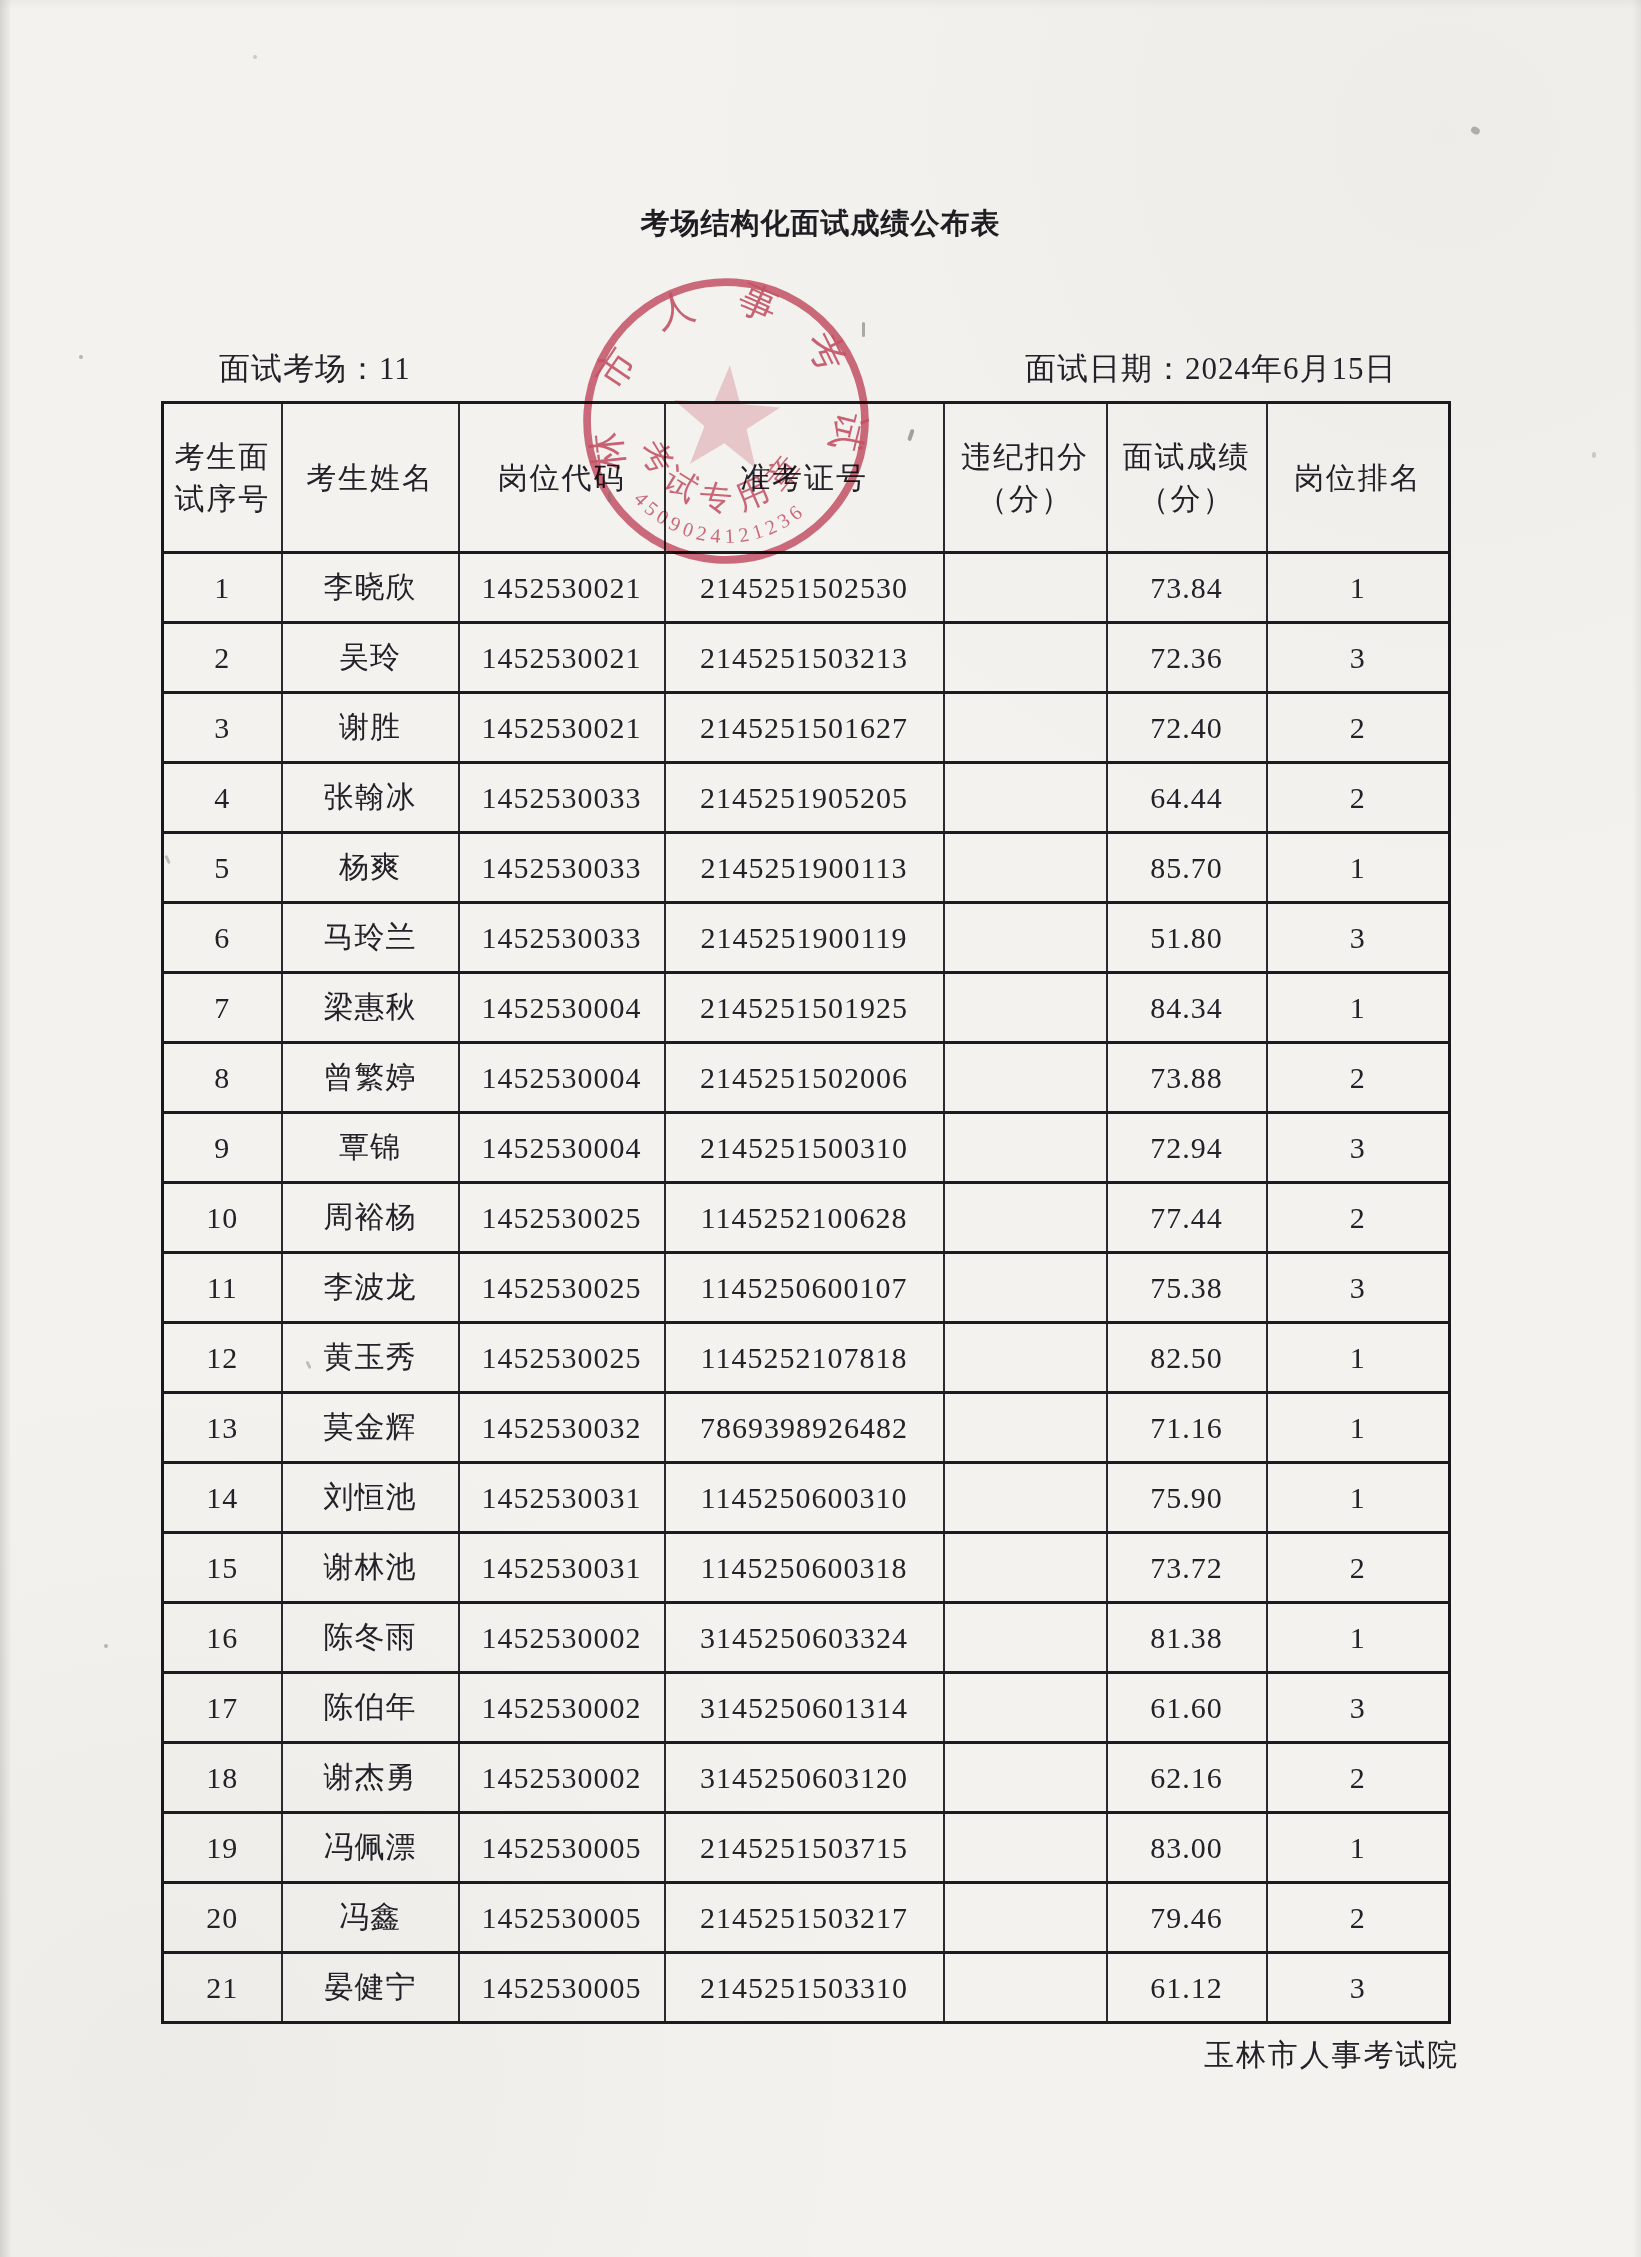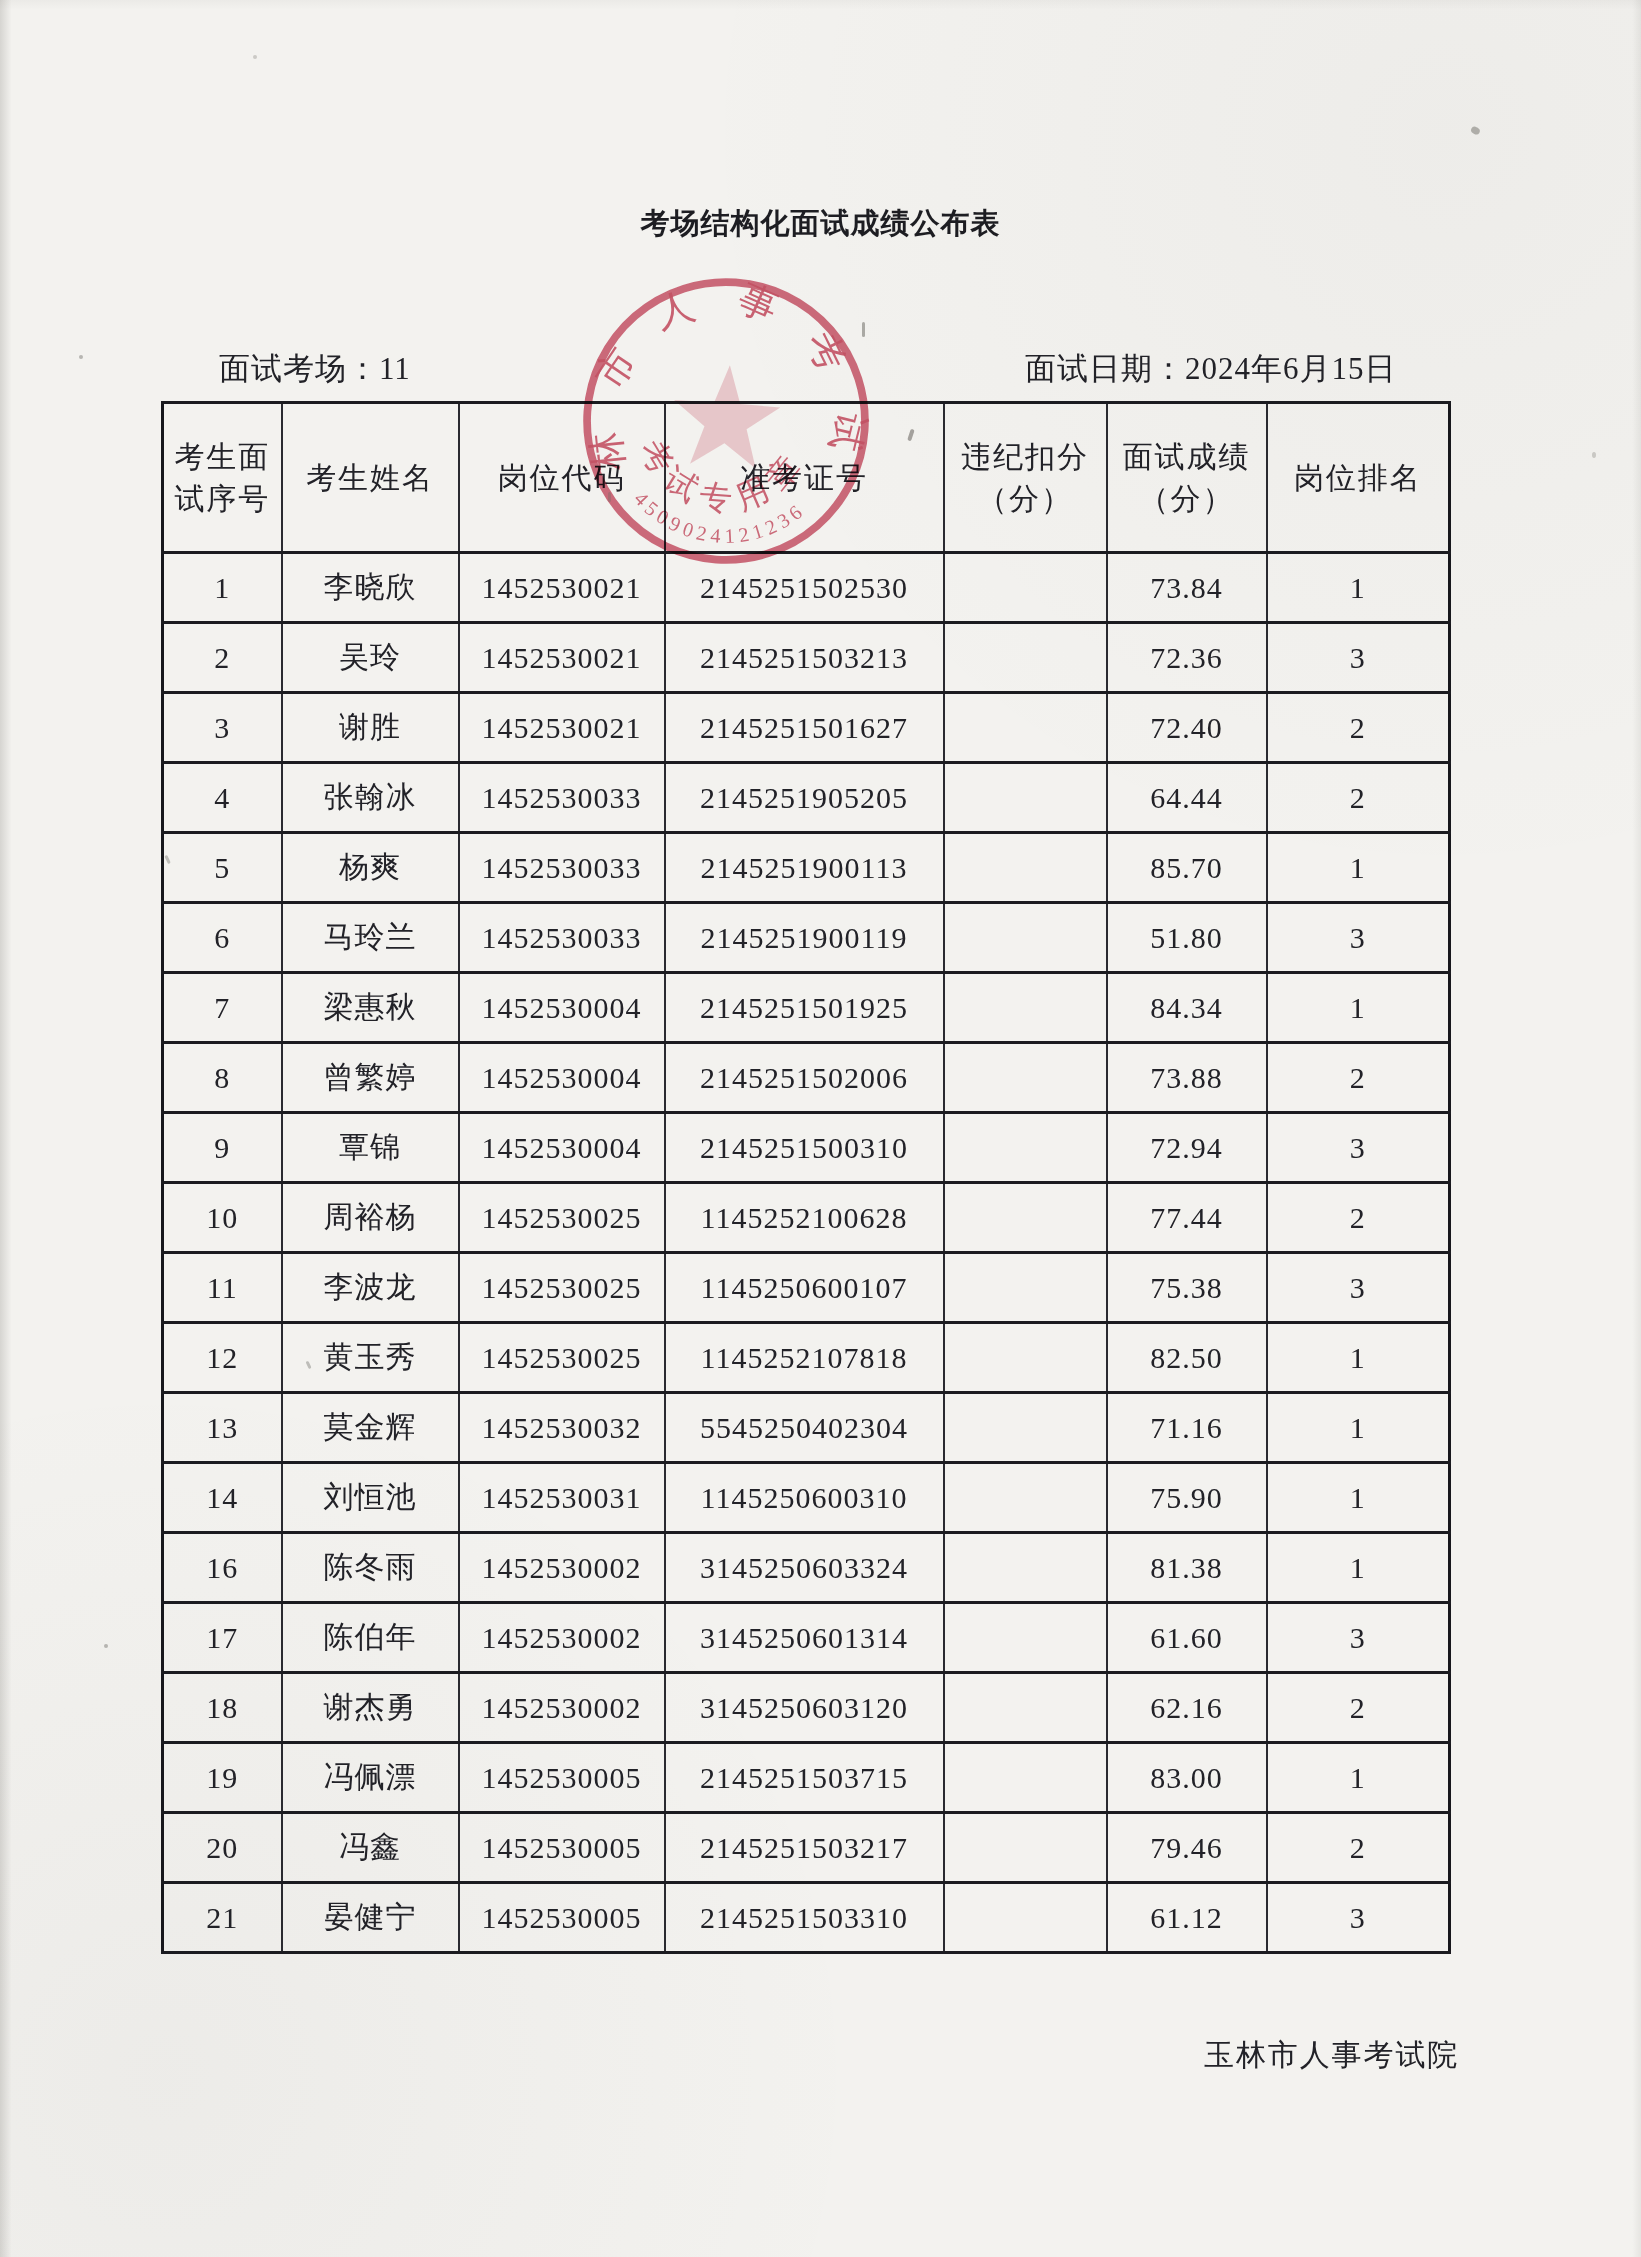--- a/index.html
+++ b/index.html
@@ -213,33 +213,42 @@
         <td>1452530025</td>
         <td>1145252107818</td>
         <td></td>
         <td>82.50</td>
         <td>1</td>
       </tr>
       <tr>
         <td>13</td>
         <td>莫金辉</td>
         <td>1452530032</td>
-        <td>5545250402304</td>
+        <td>7869398926482</td>
         <td></td>
         <td>71.16</td>
         <td>1</td>
       </tr>
       <tr>
         <td>14</td>
         <td>刘恒池</td>
         <td>1452530031</td>
         <td>1145250600310</td>
         <td></td>
         <td>75.90</td>
         <td>1</td>
+      </tr>
+      <tr>
+        <td>15</td>
+        <td>谢林池</td>
+        <td>1452530031</td>
+        <td>1145250600318</td>
+        <td></td>
+        <td>73.72</td>
+        <td>2</td>
       </tr>
       <tr>
         <td>16</td>
         <td>陈冬雨</td>
         <td>1452530002</td>
         <td>3145250603324</td>
         <td></td>
         <td>81.38</td>
         <td>1</td>
       </tr>

